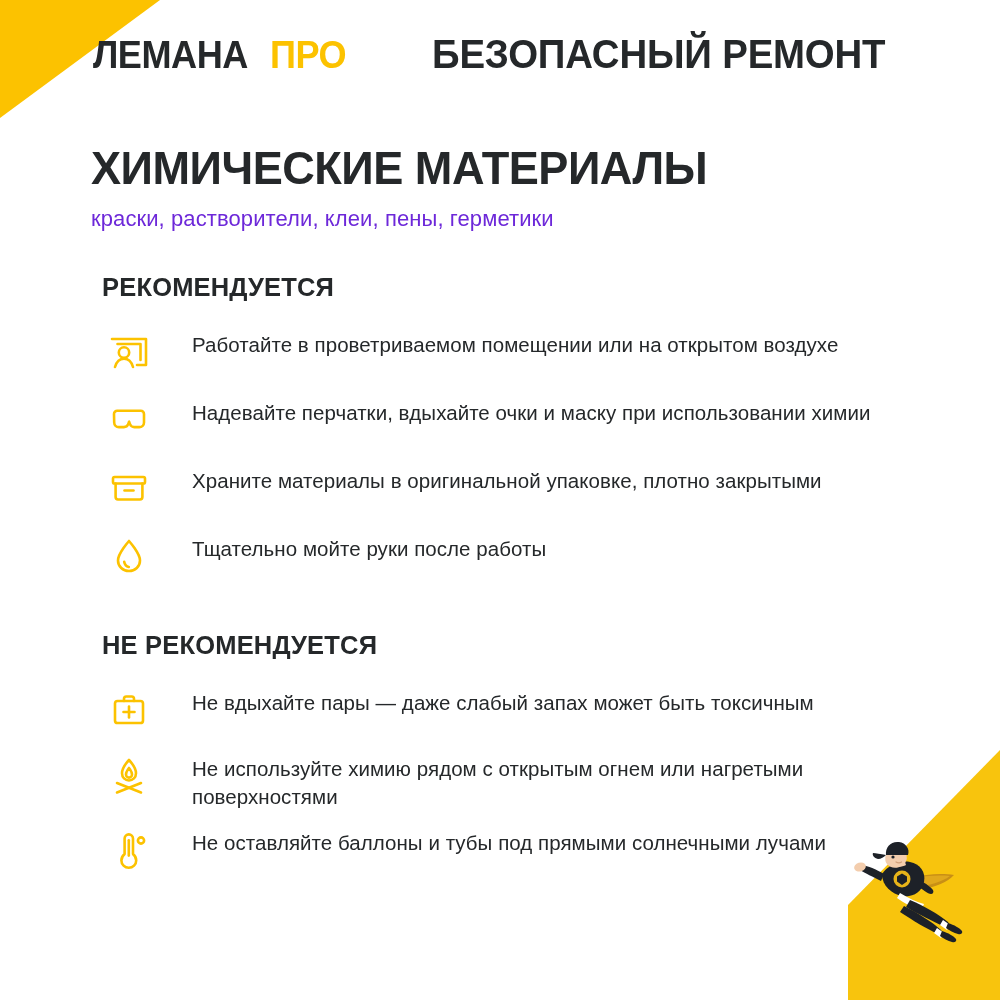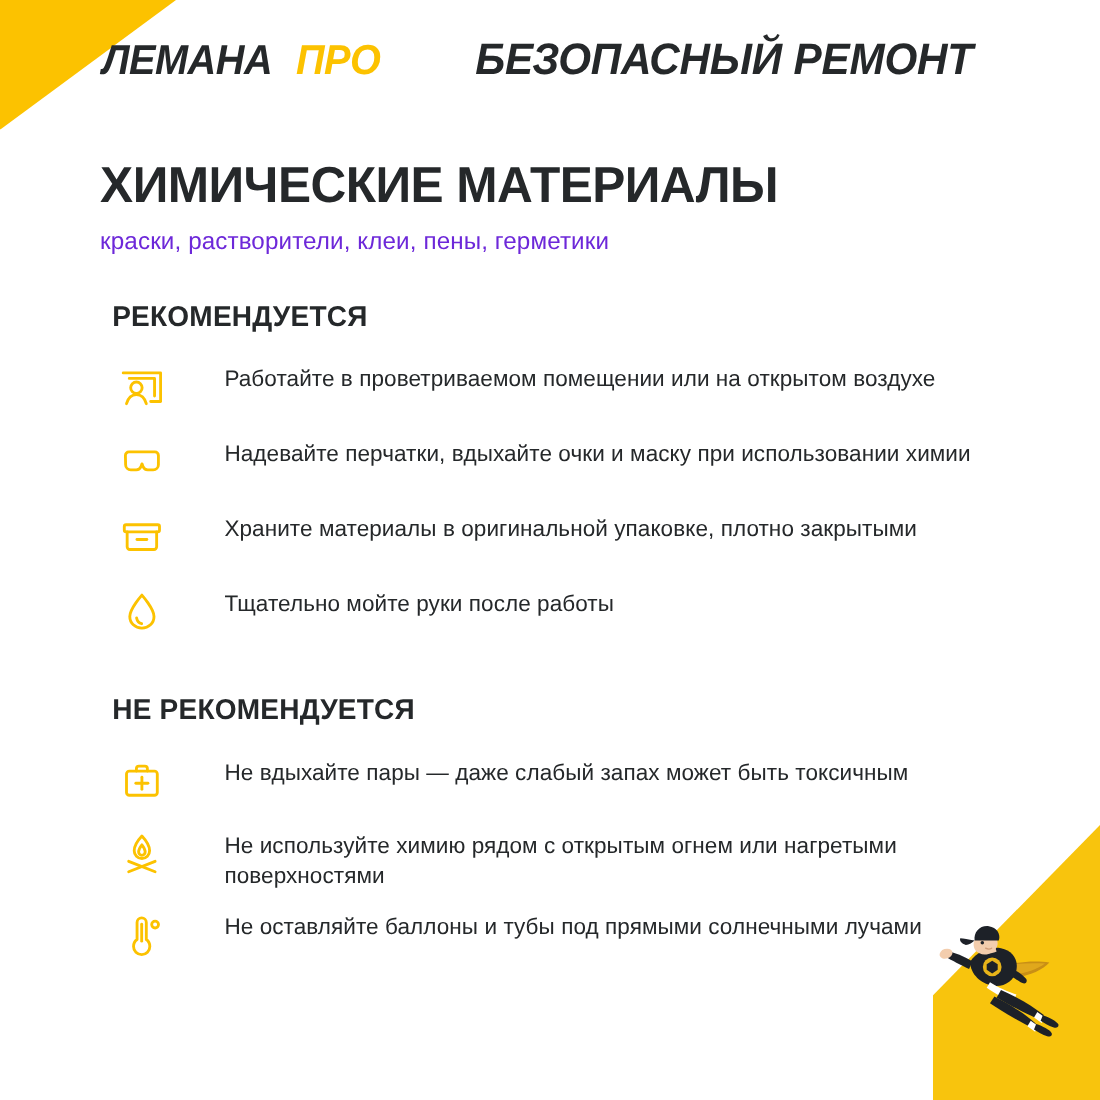--- a/index.html
+++ b/index.html
@@ -27,21 +27,21 @@
     position:absolute; right:0; bottom:0;
     width:152px; height:250px;
     background:#f8c40d;
     clip-path: polygon(100% 0, 100% 100%, 0 100%, 0 62%);
   }
 
   
   .header {
     position:absolute; left:0; top:34px;
     width:820px; height:56px;
-    display:flex; align-items:center;font-style:italic;
+    display:flex; align-items:center;
   }
   .logo {
     position:absolute; left:93px; top:0;
     display:flex; align-items:baseline; gap:14px;
     height:56px;
   }
   .logo-main, .logo-pro {
     font-size:38px; font-weight:bold;
     letter-spacing:-0.5px;
     font-stretch:condensed;
@@ -80,21 +80,20 @@
   .section-heading {
     font-size:26px; font-weight:bold; color:#25282a;
     letter-spacing:0.2px;
     transform:scaleX(0.98); transform-origin:left center;
     white-space:nowrap;
   }
   .tips { margin-top:22px; display:flex; flex-direction:column; }
   .tip {
     display:flex; align-items:flex-start;
     min-height:54px;
-    gap:12px;
   }
   .tip-icon {
     flex:0 0 54px; width:54px; height:54px;
     display:flex; align-items:center; justify-content:center;
     margin-right:36px;
   }
   .tip-icon svg { display:block; }
   .tip-text {
     font-size:20.5px; line-height:1.36; color:#25282a;
     padding-top:6px; letter-spacing:0.05px;

